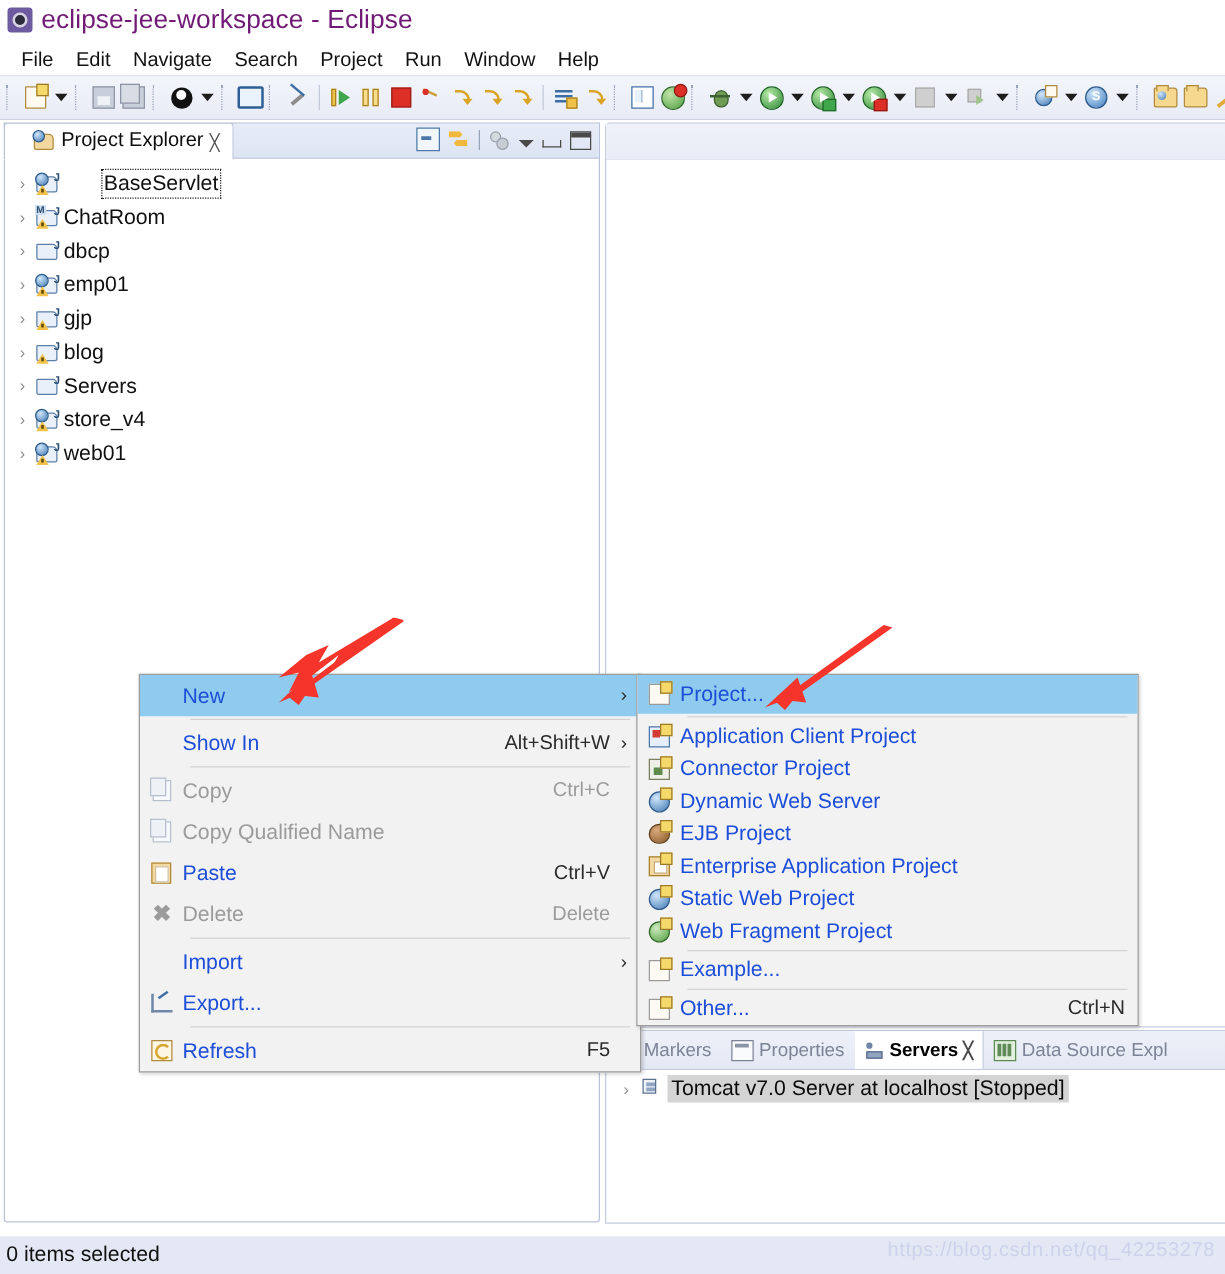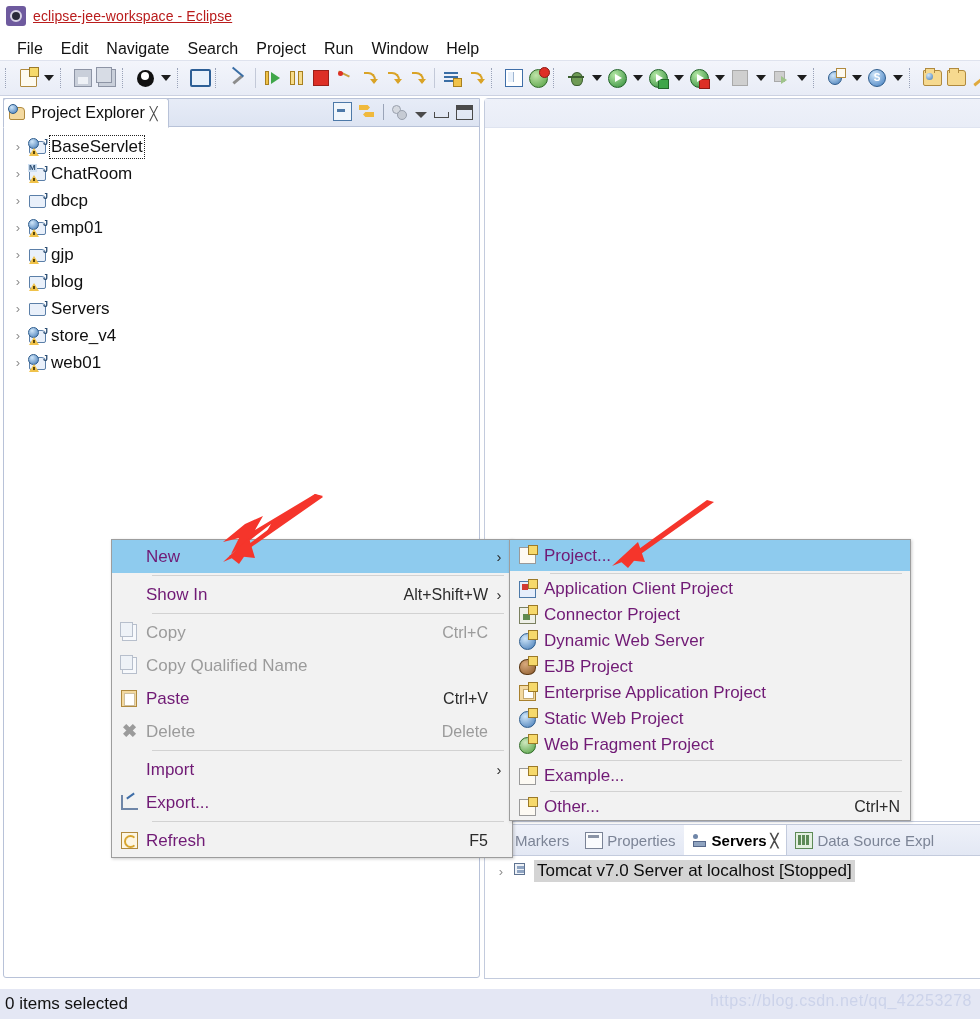--- a/index.html
+++ b/index.html
@@ -19,21 +19,21 @@
     padding-left:6px;background:#ffffff;
   }
   #titlebar .app-icon{
     width:20px;height:20px;border-radius:3px;
     background:#6e5a9e;display:flex;align-items:center;justify-content:center;
   }
   #titlebar .app-icon i{
     display:block;width:12px;height:12px;border-radius:50%;
     background:#2a2a3a;border:2px solid #d8d4e6;box-sizing:border-box;
   }
-  #titlebar .title{font-size:14px;color:#b91c1c;letter-spacing:0.1px;text-decoration:underline;}
+  #titlebar .title{font-size:21px;color:#701a75;letter-spacing:0.1px;}
   
   #menubar{
     height:28px;display:flex;align-items:flex-end;padding-left:8px;gap:0px;
     background:#ffffff;
   }
   #menubar .mi{
     font-size:16px;color:#121212;padding:2px 9px;cursor:default;
   }
   
   #toolbar{
@@ -141,21 +141,21 @@
   
   #explorer{
     position:absolute;left:3px;top:2px;width:477px;height:880px;
     background:#fff;border:1px solid #b8c2d8;border-radius:0 0 3px 3px;box-sizing:border-box;
   }
   #explorer-tabstrip{
     height:27px;position:relative;background:linear-gradient(#e7ecf7,#dde4f2);
     border-bottom:1px solid #b8c2d8;
   }
   #explorer-tab{
-    position:absolute;left:-1px;top:-1px;height:28px;padding:0 10px 0 5px;
+    position:absolute;left:-1px;top:-1px;height:28px;padding:0 10px 0 23px;
     display:flex;align-items:center;gap:5px;background:#fff;
     border:1px solid #b8c2d8;border-bottom:1px solid #fff;border-radius:3px 3px 0 0;
   }
   #explorer-tab .tab-label{font-size:16px;color:#0d0d0d;}
   .close-x{font-size:13px;color:#4a4a4a;}
   #explorer-toolbar{position:absolute;right:6px;top:3px;display:flex;align-items:center;gap:7px;}
   .vt-ico{width:17px;height:17px;position:relative;display:block;}
   .vt-collapse{border:1.6px solid #4d79a8;background:#f1f6fb;}
   .vt-collapse:after{content:"";position:absolute;left:2.5px;top:5.5px;width:8px;height:3px;background:#4d79a8;}
   .vt-link{}
@@ -183,21 +183,21 @@
      border:1.3px solid #5b7fa8;border-radius:1px 4px 2px 2px;}
   .proj-ico .j{position:absolute;right:-1px;top:-1px;font-size:9px;color:#2b4d72;font-weight:bold;}
   .proj-ico .warn{position:absolute;left:1px;bottom:-1px;width:0;height:0;
      border-left:5px solid transparent;border-right:5px solid transparent;border-bottom:8px solid #f0c24a;}
   .proj-ico .warn:after{content:"";position:absolute;left:-1px;top:3px;width:1.5px;height:3px;background:#5c4708;}
   .proj-ico .globe{position:absolute;left:0px;top:0px;width:9px;height:9px;border-radius:50%;
      background:radial-gradient(circle at 35% 30%,#cfe6fa,#4279b5);border:1px solid #2c5b8c;}
   .proj-ico .mbadge{position:absolute;left:0;top:-1px;font-size:8px;color:#2b4d72;font-weight:bold;
      background:#cfe0f2;padding:0 1px;line-height:8px;}
   .tree-label{font-size:17px;color:#101010;white-space:nowrap;}
-  .tree-row.focused .tree-label{outline:1px dotted #222;outline-offset:1px;}
+  .tree-row.focused .tree-label{outline:1px dotted #222;outline-offset:1px;margin-left:32px;}
 
   
   #editor-area{
     position:absolute;left:484px;top:2px;right:-2px;height:724px;
     background:#fff;border:1px solid #c3cbdd;border-radius:4px 0 0 0;box-sizing:border-box;
   }
   #editor-tabstrip{height:28px;background:linear-gradient(#eef1f9,#e9edf7);border-bottom:1px solid #dfe4f0;}
   
   #bottom-view{
     position:absolute;left:484px;top:728px;right:-2px;height:155px;
@@ -230,21 +230,21 @@
   #server-label{font-size:17px;color:#0b0b0b;background:#d4d4d4;padding:1px 3px;white-space:nowrap;}
 
   
   #ctx-menu{
     position:absolute;left:111px;top:443px;width:400px;
     background:#f2f2f2;border:1px solid #9d9d9d;box-shadow:1px 1px 3px rgba(0,0,0,.2);
     z-index:50;
   }
   .mrow{display:flex;align-items:center;height:33px;padding:0 6px 0 0;position:relative;}
   .mrow .micon{width:34px;display:flex;align-items:center;justify-content:center;flex:0 0 auto;}
-  .mrow .mlabel{font-size:17px;color:#701a75;flex:1;white-space:nowrap;}
+  .mrow .mlabel{font-size:17px;color:#1d4ed8;flex:1;white-space:nowrap;}
   .mrow .maccel{font-size:16px;color:#2b2b2b;margin-right:4px;white-space:nowrap;}
   .mrow .marrow{width:14px;text-align:center;font-size:15px;color:#2b2b2b;}
   .mrow.disabled .mlabel,.mrow.disabled .maccel{color:#9b9b9b;}
   .mrow.sel{background:#8ecbee;}
   .msep{height:1px;background:#d2d2d2;margin:2px 8px 2px 40px;}
   
   .mi-ico{position:relative;display:block;}
   .mi-copy{width:13px;height:15px;background:#f7f9fc;border:1.3px solid #b7bfcc;}
   .mi-copy:after{content:"";position:absolute;left:-3px;top:-3px;width:11px;height:13px;
      background:#eef2f7;border:1.3px solid #b7bfcc;}

